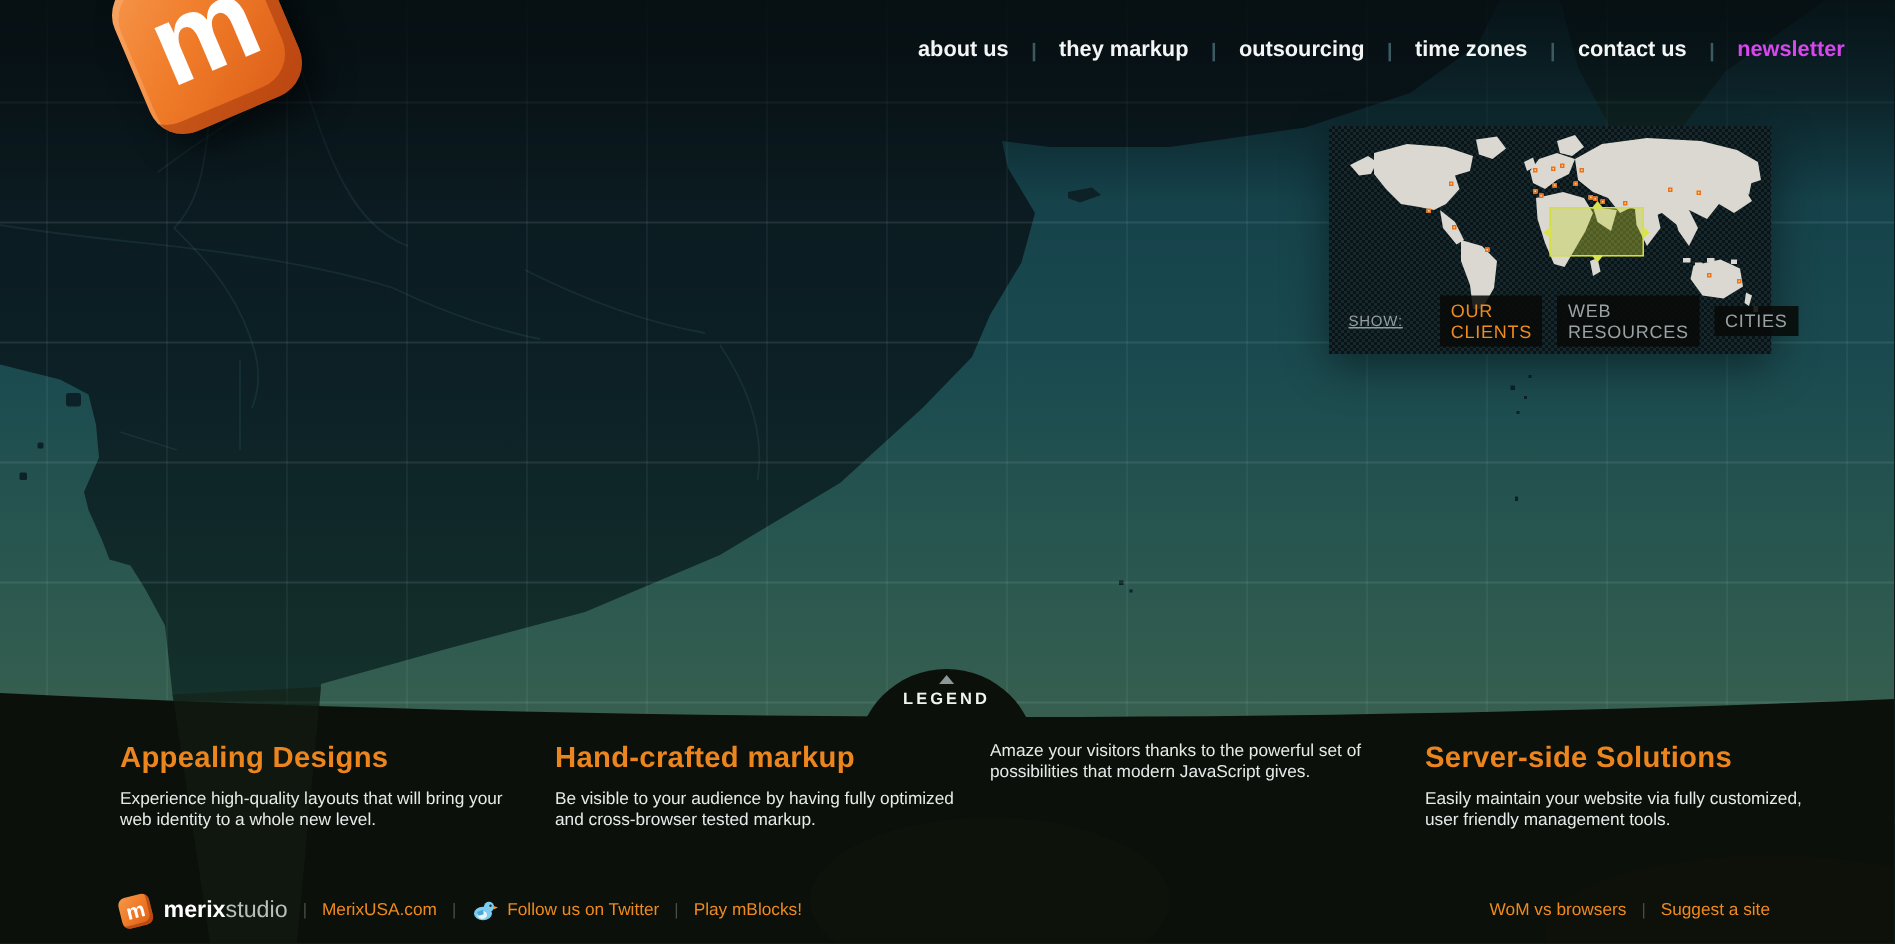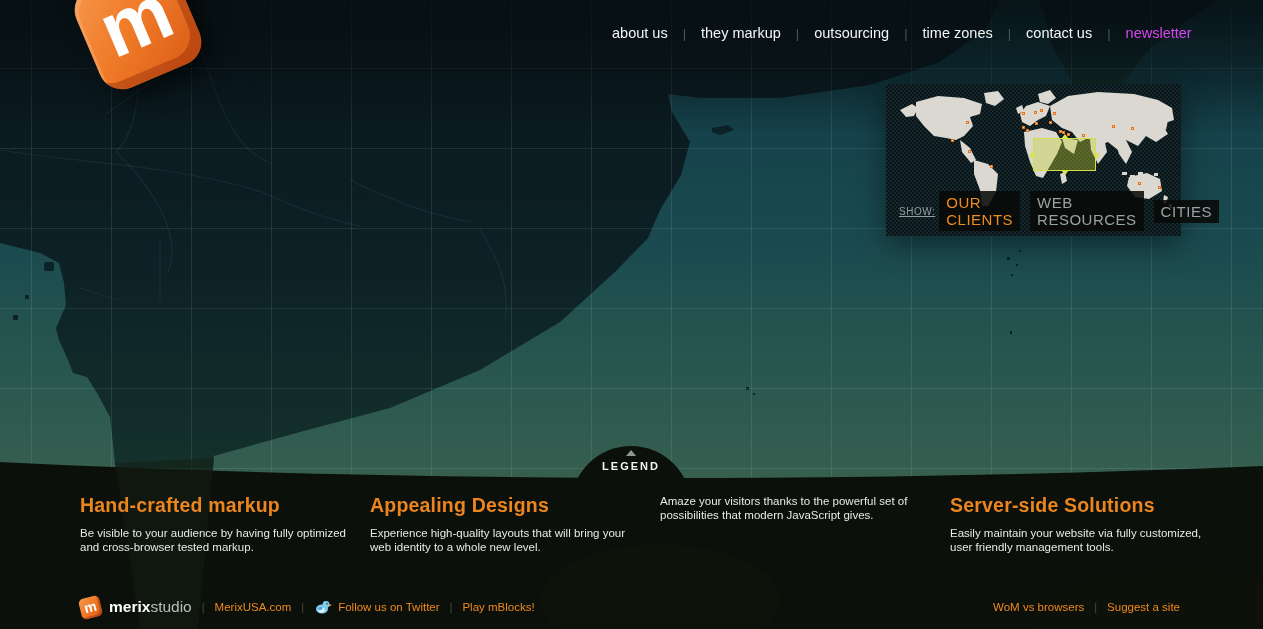--- a/index.html
+++ b/index.html
@@ -27,41 +27,41 @@
                    8px 12px 22px rgba(0,0,0,0.55);
         display:flex;align-items:center;justify-content:center;}
   .logo-cube span{color:#fff;font-weight:bold;font-size:78px;line-height:78px;transform:translateY(-6px);}
   .brand{position:absolute;left:228px;top:17px;font-size:28px;line-height:34px;color:#f2f5f4;
          letter-spacing:0.2px;white-space:nowrap;}
   .brand .b{font-weight:bold;color:#ffffff;}
   .brand .studio{color:#d7dcdb;}
   .brand .b-i{position:relative;}
   .brand .b-i::after{content:"";position:absolute;left:1px;top:4px;width:6px;height:6px;border-radius:50%;
          background:#ee761c;}
-  .nav{position:absolute;left:612px;top:25px;display:flex;align-items:center;white-space:nowrap;}
+  .nav{position:absolute;left:612px;top:25px;display:flex;align-items:center;white-space:nowrap;font-weight:bold;}
   .nav a{color:#f4f6f5;font-size:14.5px;text-decoration:none;}
   .nav a.active{color:#d946ef;}
   .nav .sep{color:#3c5b61;margin:0 15px;font-size:13px;}
 
   
   .minimap{position:absolute;left:886px;top:84px;width:295px;height:152px;z-index:5;
         background:repeating-conic-gradient(#0a1316 0% 25%, #15282d 25% 50%) 0 0/4px 4px;
         box-shadow:0 8px 28px rgba(0,0,0,0.45);}
   .minimap svg{position:absolute;left:0;top:0;}
   .mdot{position:absolute;width:3px;height:3px;background:#ffd9a0;border:1px solid #e8731c;
         margin-left:-2px;margin-top:-2px;z-index:3;}
   .viewport{position:absolute;z-index:4;background:rgba(198,210,50,0.38);border:1px solid #d2de46;}
   .viewport .h{position:absolute;width:0;height:0;}
   .viewport .h-top{left:50%;margin-left:-4px;top:-5px;border-left:4px solid transparent;border-right:4px solid transparent;border-bottom:5px solid #d8e44a;}
   .viewport .h-bottom{left:50%;margin-left:-4px;bottom:-5px;border-left:4px solid transparent;border-right:4px solid transparent;border-top:5px solid #d8e44a;}
   .viewport .h-left{top:50%;margin-top:-4px;left:-5px;border-top:4px solid transparent;border-bottom:4px solid transparent;border-right:5px solid #d8e44a;}
   .viewport .h-right{top:50%;margin-top:-4px;right:-5px;border-top:4px solid transparent;border-bottom:4px solid transparent;border-left:5px solid #d8e44a;}
   .show-row{position:absolute;left:13px;bottom:5px;display:flex;align-items:center;z-index:5;}
-  .show-row .show-label{color:#949ea0;font-size:10px;letter-spacing:0.5px;margin-right:4px;text-decoration:underline;}
-  .chip{background:rgba(8,10,8,0.88);color:#9aa2a4;font-size:15px;letter-spacing:0.5px;
+  .show-row .show-label{color:#949ea0;font-size:10px;letter-spacing:0.5px;margin-right:25px;text-decoration:underline;}
+  .chip{background:rgba(8,10,8,0.88);color:#9aa2a4;font-size:12px;letter-spacing:0.5px;
         padding:3px 7px;margin-right:10px;cursor:pointer;}
   .chip.active{color:#ef8c1e;}
 
   
   .panel-svg{position:absolute;left:0;top:0;z-index:7;pointer-events:none;}
   .legend-tab{position:absolute;left:631px;top:450px;z-index:8;transform:translateX(-50%);
         text-align:right;cursor:pointer;}
   .legend-tri{width:0;height:0;margin:0 auto 4px;border-left:5px solid transparent;
         border-right:5px solid transparent;border-bottom:6px solid #8d9896;}
   .legend-label{color:#f2f4f2;font-size:11px;font-weight:bold;letter-spacing:2px;}
@@ -238,26 +238,26 @@
     <ellipse cx="1180" cy="620" rx="150" ry="50" fill="#0f150c" opacity="0.45"></ellipse>
   </svg>
 
   <div class="legend-tab">
     <div class="legend-tri"></div>
     <div class="legend-label">LEGEND</div>
   </div>
 
   <div class="features">
     <div class="feature">
+      <h2>Appealing Designs</h2>
+      <p>Experience high-quality layouts that will bring your web identity to a whole new level.</p>
+    </div>
+    <div class="feature">
       <h2>Hand-crafted markup</h2>
       <p>Be visible to your audience by having fully optimized and cross-browser tested markup.</p>
-    </div>
-    <div class="feature">
-      <h2>Appealing Designs</h2>
-      <p>Experience high-quality layouts that will bring your web identity to a whole new level.</p>
     </div>
     <div class="feature">
       <p>Amaze your visitors thanks to the powerful set of possibilities that modern JavaScript gives.</p>
     </div>
     <div class="feature">
       <h2>Server-side Solutions</h2>
       <p>Easily maintain your website via fully customized, user friendly management tools.</p>
     </div>
   </div>
 

